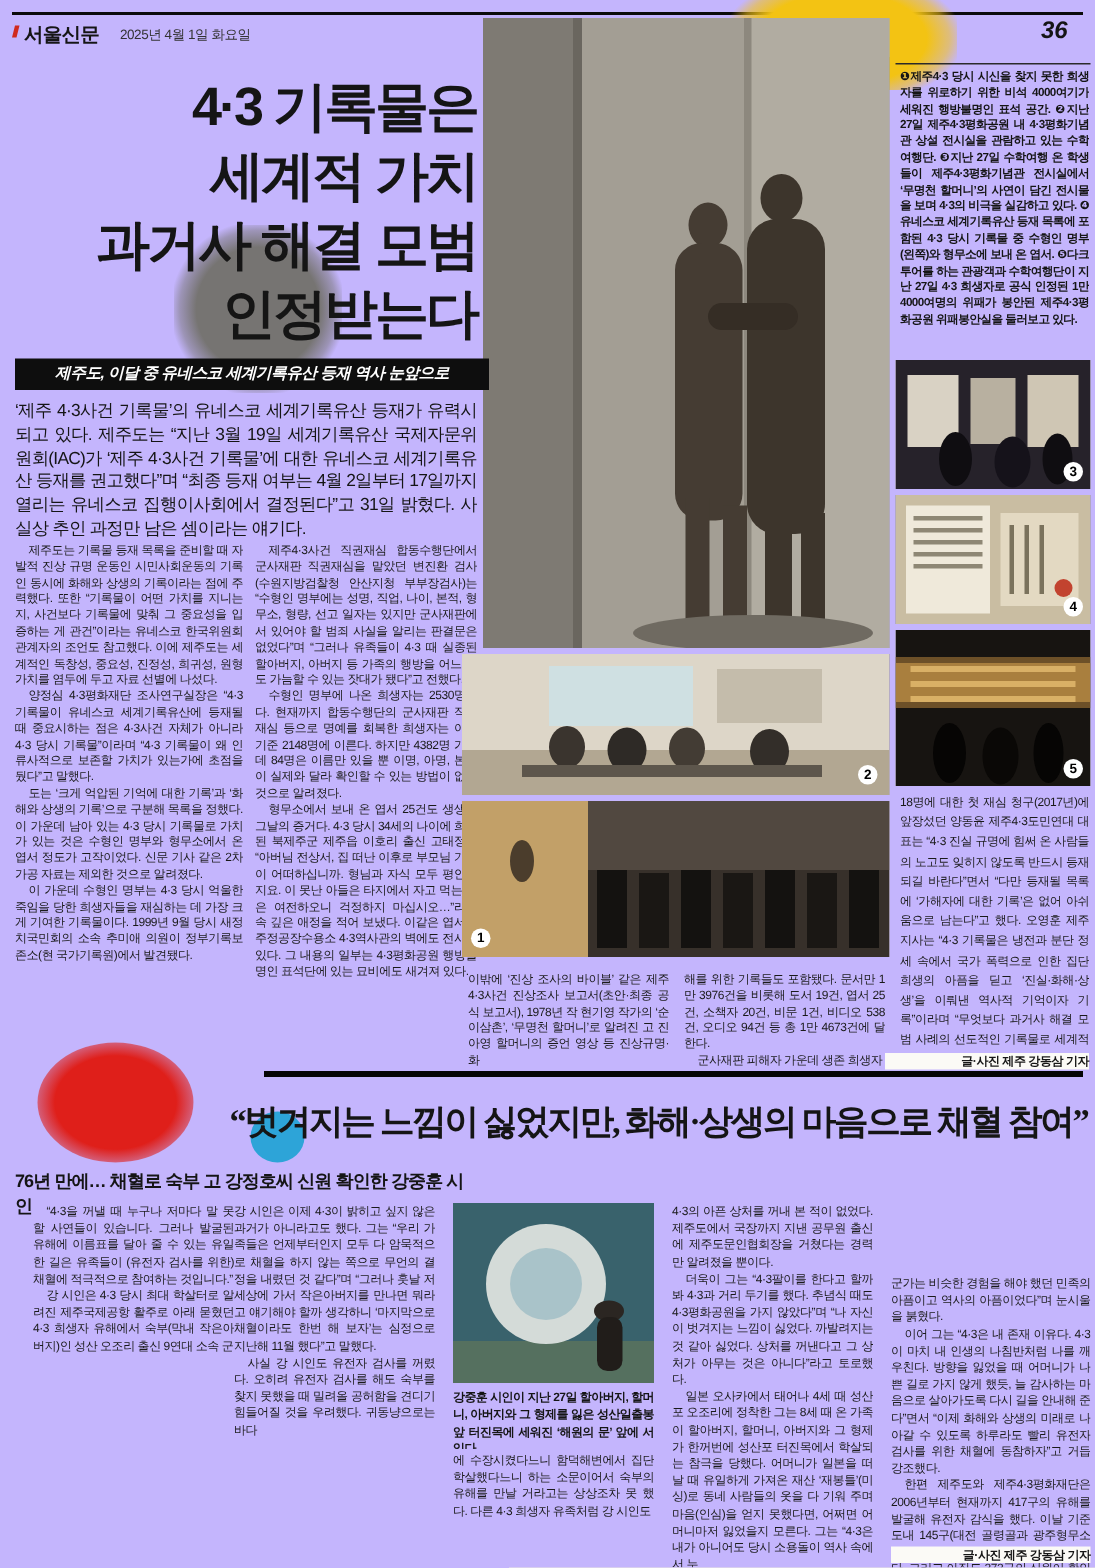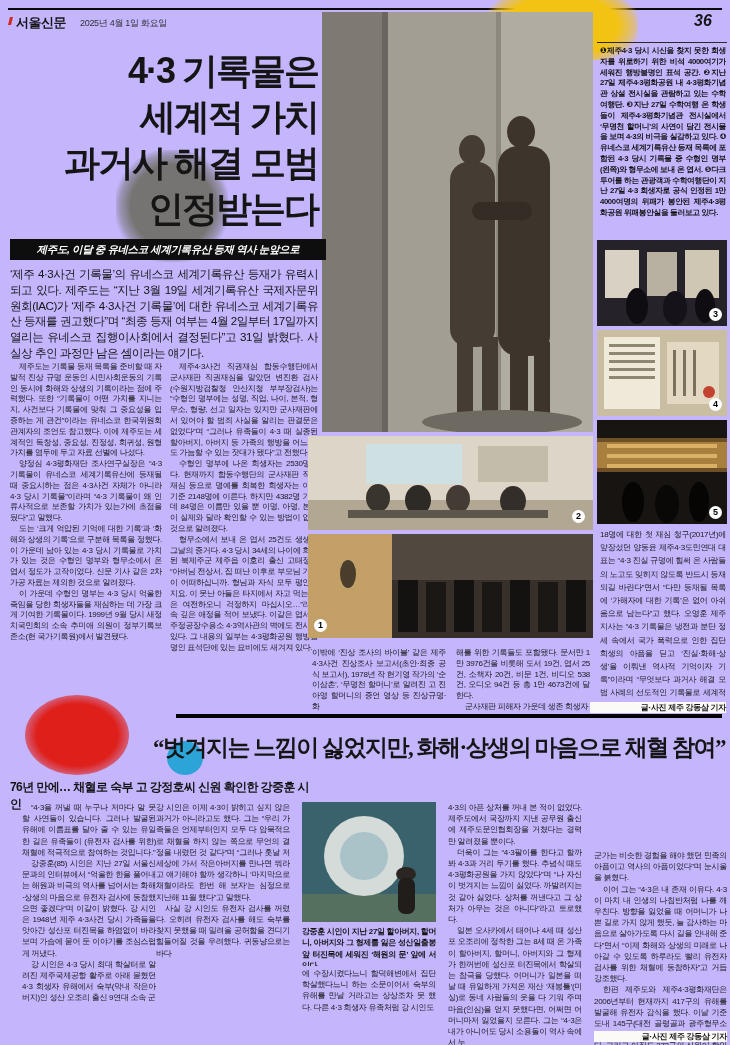--- a/index.html
+++ b/index.html
@@ -230,21 +230,20 @@
 
   <div class="blob-red"></div>
   <div class="dot-blue"></div>
   <div class="rule-divider"></div>
 
   <div class="b-headline">“벗겨지는 느낌이 싫었지만, 화해·상생의 마음으로 채혈 참여”</div>
   <div class="b-subhead">76년 만에… 채혈로 숙부 고 강정호씨 신원 확인한 강중훈 시인</div>
 
   <div class="coltext b-col b-col1">
       <p>“4·3을 꺼낼 때 누구나 저마다 말 못 할 사연들이 있습니다. 그러나 발굴된 유해에 이름표를 달아 줄 수 있는 유일한 길은 유족들이 (유전자 검사를 위한) 채혈에 적극적으로 참여하는 것입니다.”</p>
-      <p>강중훈(85) 시인은 지난 27일 서울신문과의 인터뷰에서 “억울한 한을 풀어내는 해원과 비극의 역사를 넘어서는 화해·상생의 마음으로 유전자 검사에 동참했으면 좋겠다”며 이같이 밝혔다. 강 시인은 1948년 제주 4·3사건 당시 가족들을 앗아간 성산포 터진목을 하염없이 바라보며 가슴에 묻어 둔 이야기를 조심스럽게 꺼냈다.</p>
       <p>강 시인은 4·3 당시 최대 학살터로 알려진 제주국제공항 활주로 아래 묻혔던 4·3 희생자 유해에서 숙부(막내 작은아버지)인 성산 오조리 출신 9연대 소속 군</p>
     </div>
   <div class="coltext b-col b-col2 cont">
       <p>강 시인은 이제 4·3이 밝히고 싶지 않은 과거가 아니라고도 했다. 그는 “우리 가족들은 언제부터인지 모두 다 암묵적으로 채혈을 하지 않는 쪽으로 무언의 결정을 내렸던 것 같다”며 “그러나 훗날 저세상에 가서 작은아버지를 만나면 뭐라고 얘기해야 할까 생각하니 ‘마지막으로 채혈이라도 한번 해 보자’는 심정으로 지난해 11월 했다”고 말했다.</p>
       <p>사실 강 시인도 유전자 검사를 꺼렸다. 오히려 유전자 검사를 해도 숙부를 찾지 못했을 때 밀려올 공허함을 견디기 힘들어질 것을 우려했다. 귀동냥으로는 바다</p>
     </div>
 
   <div class="photo photo-bottom">
     <svg viewBox="0 0 134 120" preserveAspectRatio="none">
       <rect width="134" height="120" fill="#39626c"></rect>

